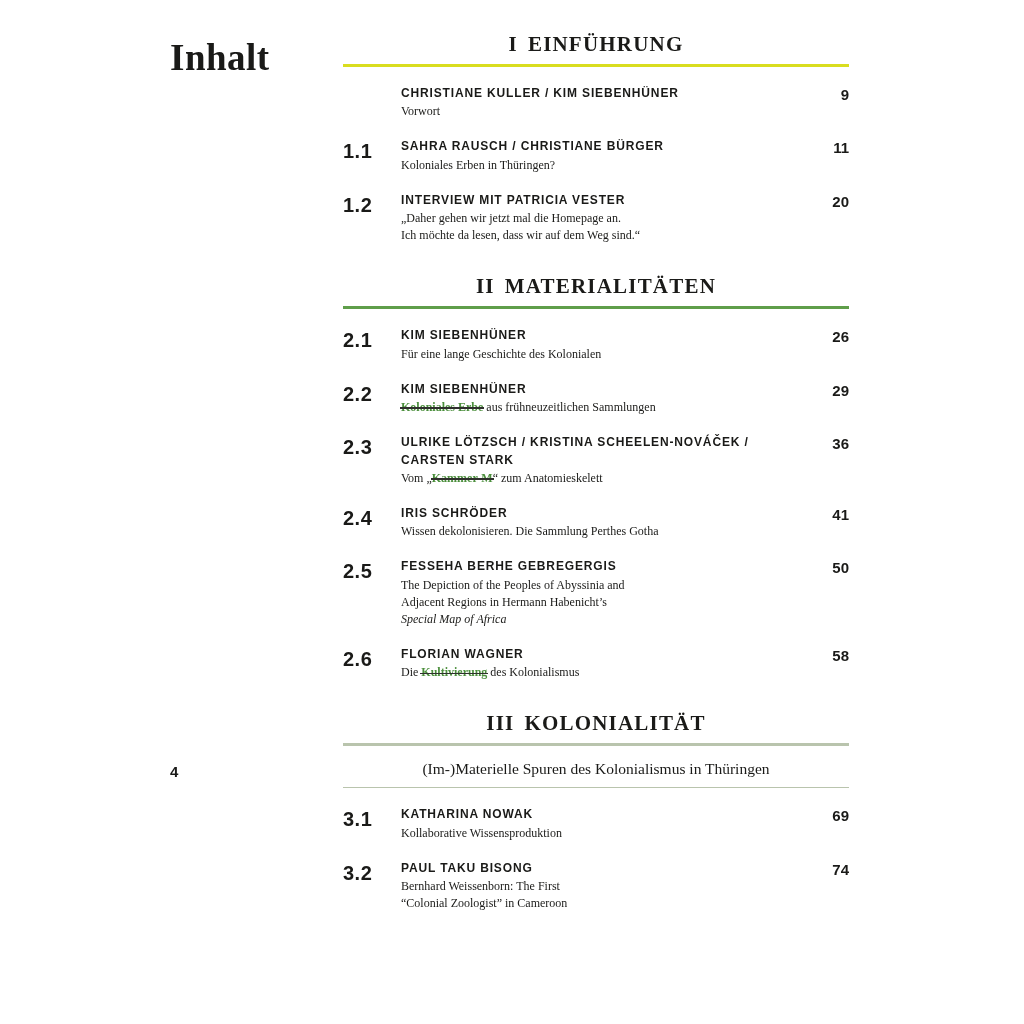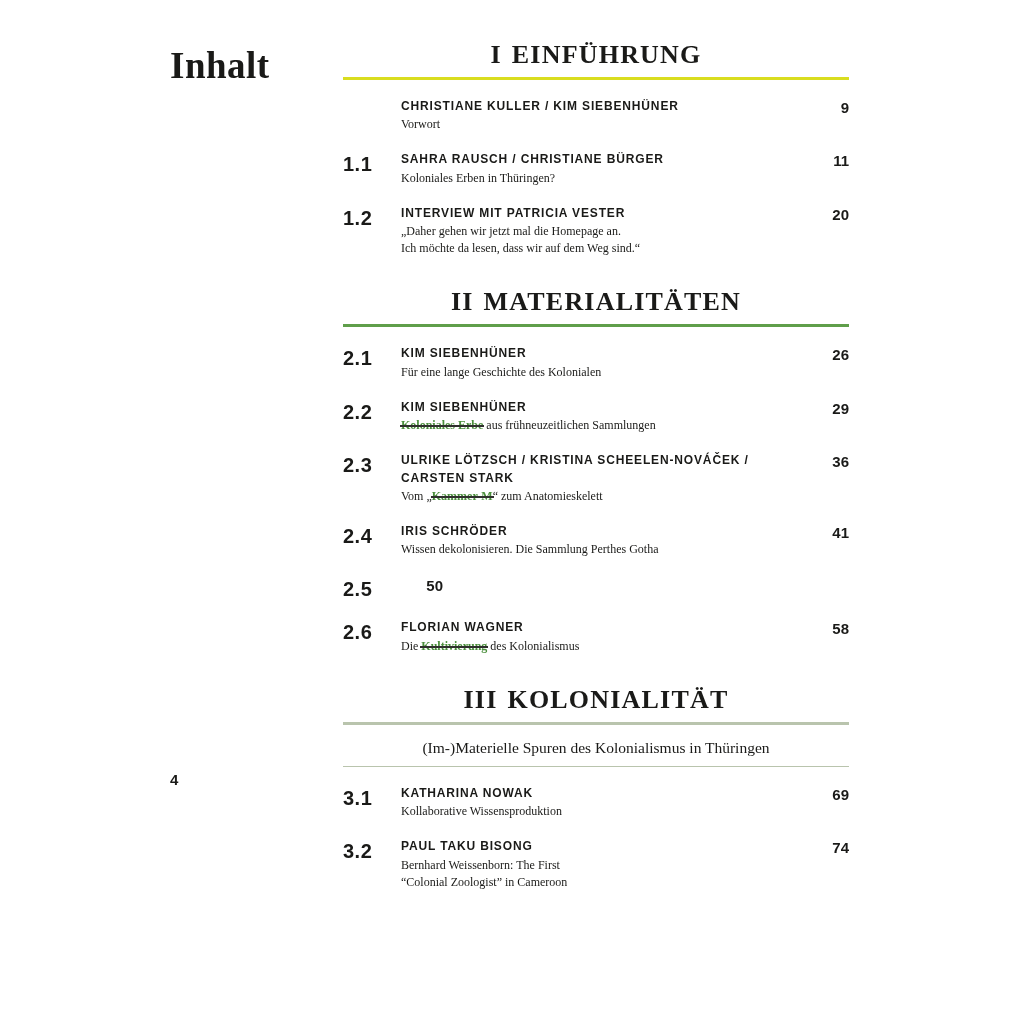--- a/index.html
+++ b/index.html
@@ -13,21 +13,20 @@
     font-family: "Liberation Serif", serif;
     color: #1a1a18;
     position: relative;
     overflow: hidden;
   }
   .page {
     position: relative;
     width: 1024px;
     height: 812px;
     box-sizing: border-box;
-    margin-top: 8px;
   }
 
   
   .page-title {
     position: absolute;
     left: 170px;
     top: 36px;
     font-family: "Liberation Serif", serif;
     font-weight: bold;
     font-size: 37px;
@@ -55,21 +54,21 @@
   }
 
   
   .part {
     margin: 0 0 0 0;
   }
   .part-heading {
     text-align: center;
     font-family: "Liberation Serif", serif;
     font-weight: bold;
-    font-size: 26px;
+    font-size: 21px;
     letter-spacing: 1.2px;
     padding-bottom: 7px;
     color: #1a1a18;
   }
   .part-heading .num {
     margin-right: 10px;
   }
   .part-rule {
     height: 3px;
     width: 100%;
@@ -221,20 +220,24 @@
         <div class="entry">
           <div class="numcell">2.4</div>
           <div class="body">
             <div class="authors">IRIS SCHRÖDER</div>
             <div class="titleline"><span>Wissen dekolonisieren. Die Sammlung Perthes Gotha</span></div>
           </div>
           <div class="pagecell">41</div>
         </div>
         <div class="entry">
           <div class="numcell">2.5</div>
+          <div class="body">
+            <div class="authors">FESSEHA BERHE GEBREGERGIS</div>
+            <div class="titleline"><span>The Depiction of the Peoples of Abyssinia and</span><br><span>Adjacent Regions in Hermann Habenicht’s</span><br><span class="ital">Special Map of Africa</span></div>
+          </div>
           <div class="pagecell">50</div>
         </div>
         <div class="entry">
           <div class="numcell">2.6</div>
           <div class="body">
             <div class="authors">FLORIAN WAGNER</div>
             <div class="titleline"><span>Die </span><span class="strike">Kultivierung</span><span> des Kolonialismus</span></div>
           </div>
           <div class="pagecell">58</div>
         </div>

